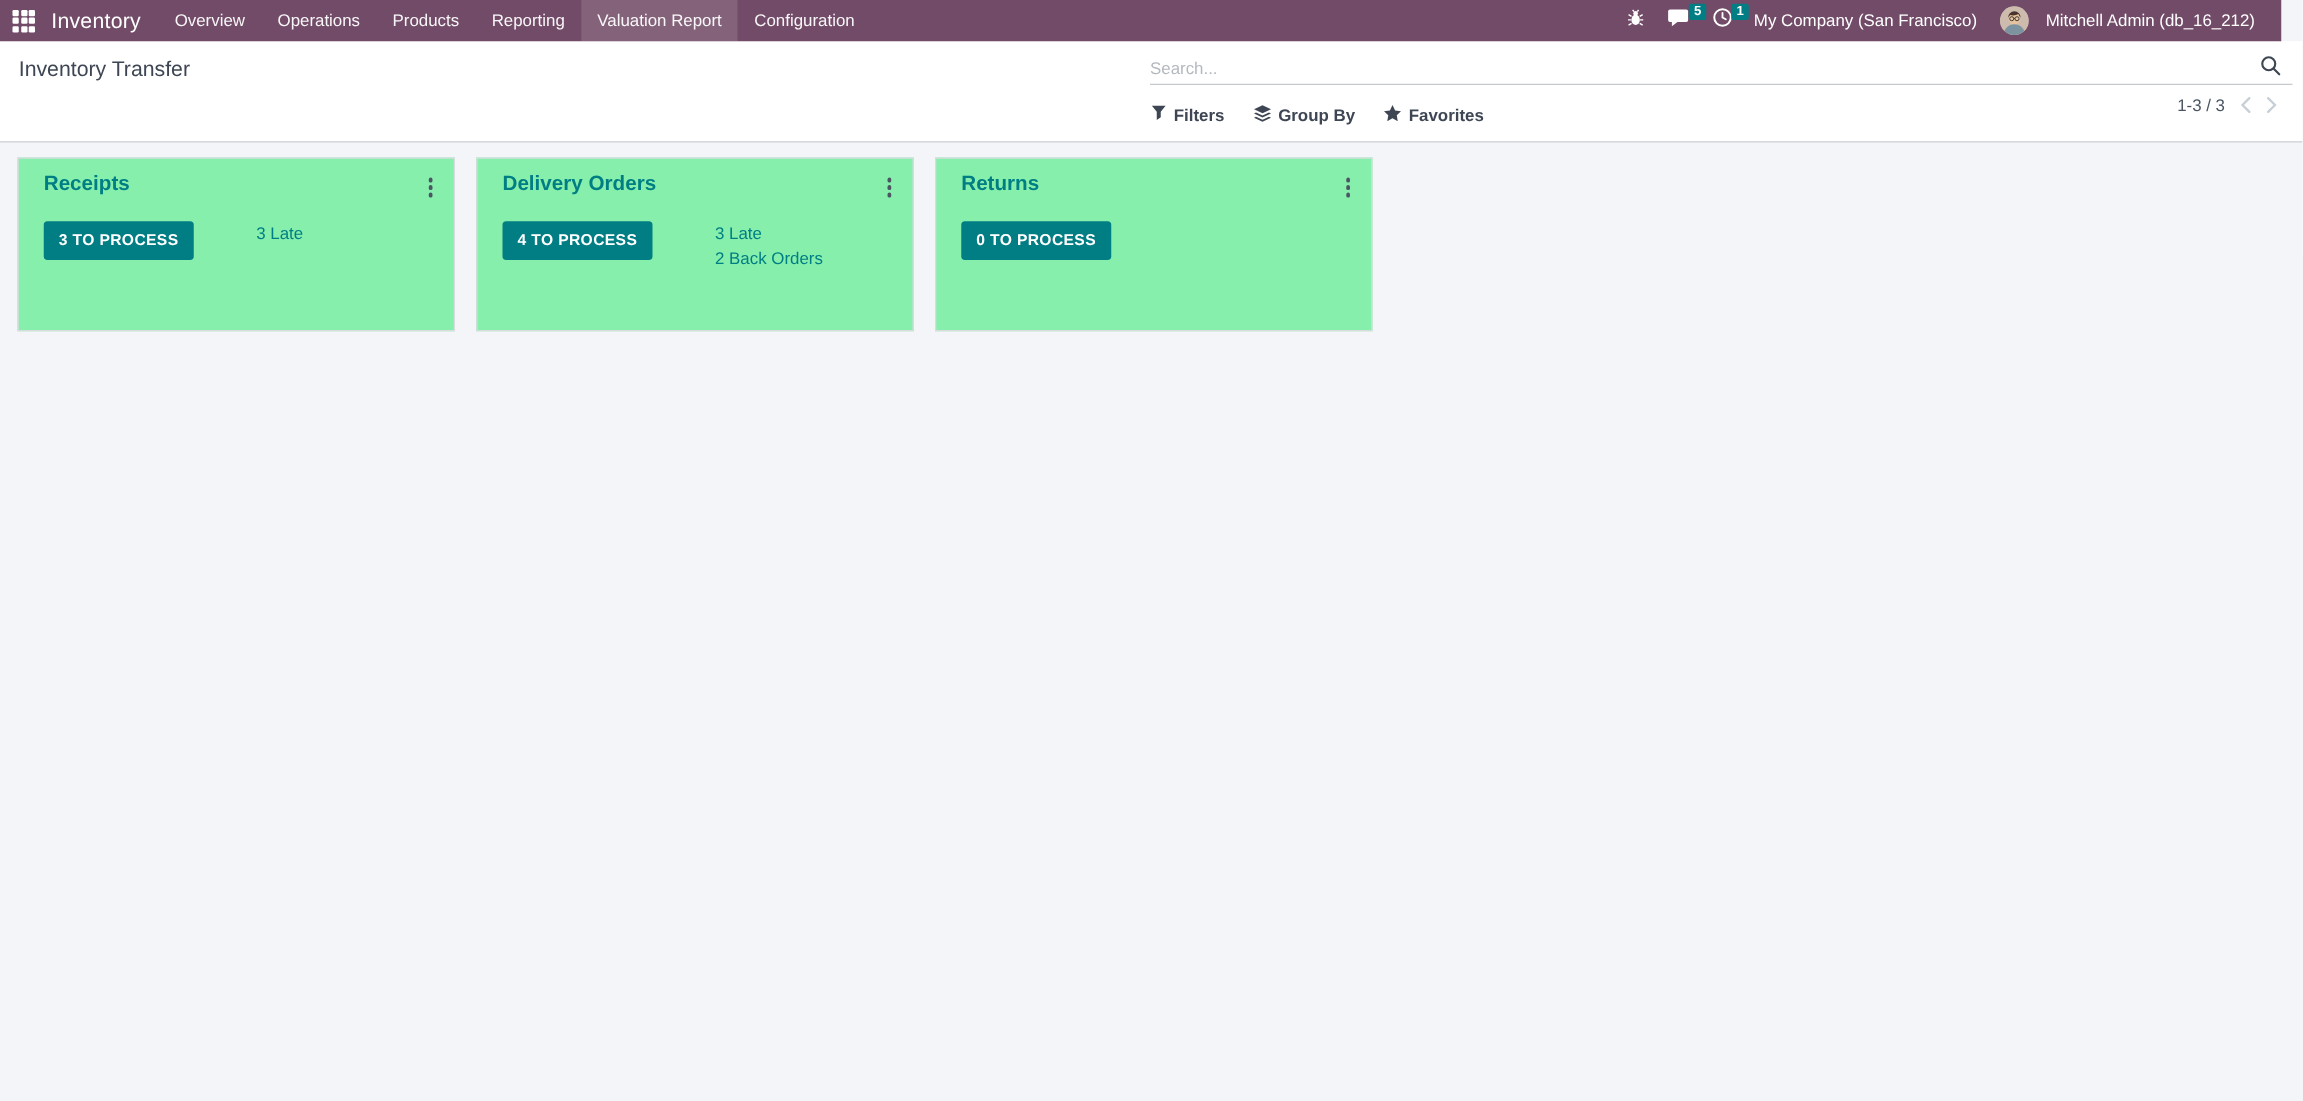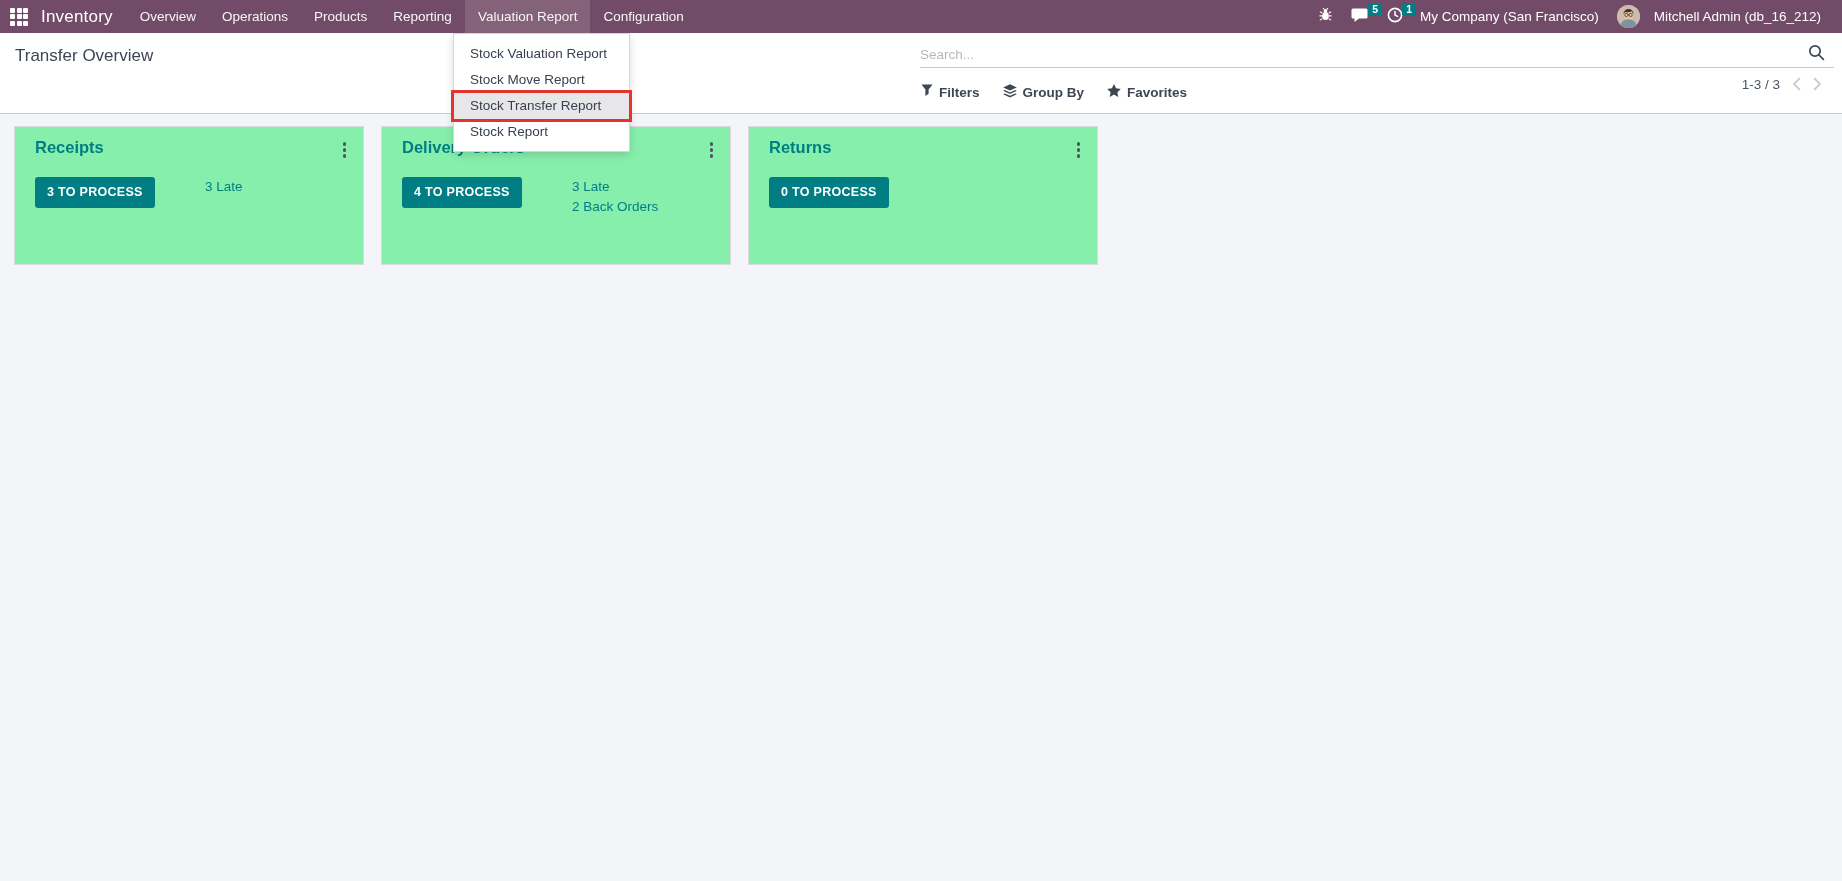--- a/index.html
+++ b/index.html
@@ -1,21 +1,21 @@
 <!DOCTYPE html>
 <html><head>
 <meta charset="utf-8">
 <style>
   * { margin:0; padding:0; box-sizing:border-box; }
   html,body { width:1842px; height:881px; overflow:hidden;
     font-family:"Liberation Sans", sans-serif; }
   .page { position:relative; width:1842px; height:881px; background:#f4f5f8; }
 
   
-  .navbar { position:absolute; top:0; left:0; right:0; height:33px;
+  .navbar { position:absolute; top:0; left:0; right:17px; height:33px;
     background:#714B67; display:flex; align-items:stretch; color:#fff; z-index:60; }
   .apps-btn { display:flex; align-items:center; padding:0 9px 0 10px; cursor:pointer; }
   .apps-grid { display:grid; grid-template-columns:repeat(3,5px); grid-template-rows:repeat(3,5px); gap:1.5px; }
   .apps-grid i { background:#fff; border-radius:1px; }
   .brand { display:flex; align-items:center; font-size:17px; font-weight:500;
     padding:0 14px 0 4px; letter-spacing:.2px; cursor:pointer; }
   .menu { display:flex; align-items:stretch; }
   .menu-item { display:flex; align-items:center; padding:0 13px; font-size:13.5px;
     color:rgba(255,255,255,.95); cursor:pointer; white-space:nowrap; }
   .menu-item.active { background:rgba(255,255,255,.13); }
@@ -143,21 +143,21 @@
               <circle cx="14.2" cy="10.4" r="1.7"></circle>
               <path d="M11.5 10.2h1"></path>
           </g>
         </svg>
       </div>
       <div class="tray-text">Mitchell Admin (db_16_212)</div>
     </div>
   </nav>
 
   <div class="control-panel">
-    <div class="view-title">Transfer Overview</div>
+    <div class="view-title">Inventory Transfer</div>
     <input class="search-input" type="text" placeholder="Search..." style="">
     <span class="search-icon">
       <svg width="17" height="17" viewBox="0 0 17 17">
         <circle cx="7" cy="7" r="5.2" fill="none" stroke="#3e4654" stroke-width="1.7"></circle>
         <path d="M11 11l4.4 4.4" stroke="#3e4654" stroke-width="1.7" stroke-linecap="round"></path>
       </svg>
     </span>
     <div class="search-underline"></div>
 
     <div class="facet-row">
@@ -197,26 +197,20 @@
         </svg>
       </span>
       <span class="pager-btn">
         <svg width="9" height="14" viewBox="0 0 9 14">
           <path d="M1.5 1.5 7 7l-5.5 5.5" fill="none" stroke="#c7ced6" stroke-width="1.8" stroke-linecap="round"></path>
         </svg>
       </span>
     </div>
   </div>
 
-  <div class="dropdown">
-    <div class="dropdown-item">Stock Valuation Report</div>
-    <div class="dropdown-item">Stock Move Report</div>
-    <div class="dropdown-item highlighted">Stock Transfer Report</div>
-    <div class="dropdown-item">Stock Report</div>
-  </div>
 
   <div class="content">
     <div class="cards">
 
       <div class="card">
         <div class="card-title">Receipts</div>
         <div class="kebab">
             <i></i>
             <i></i>
             <i></i>

